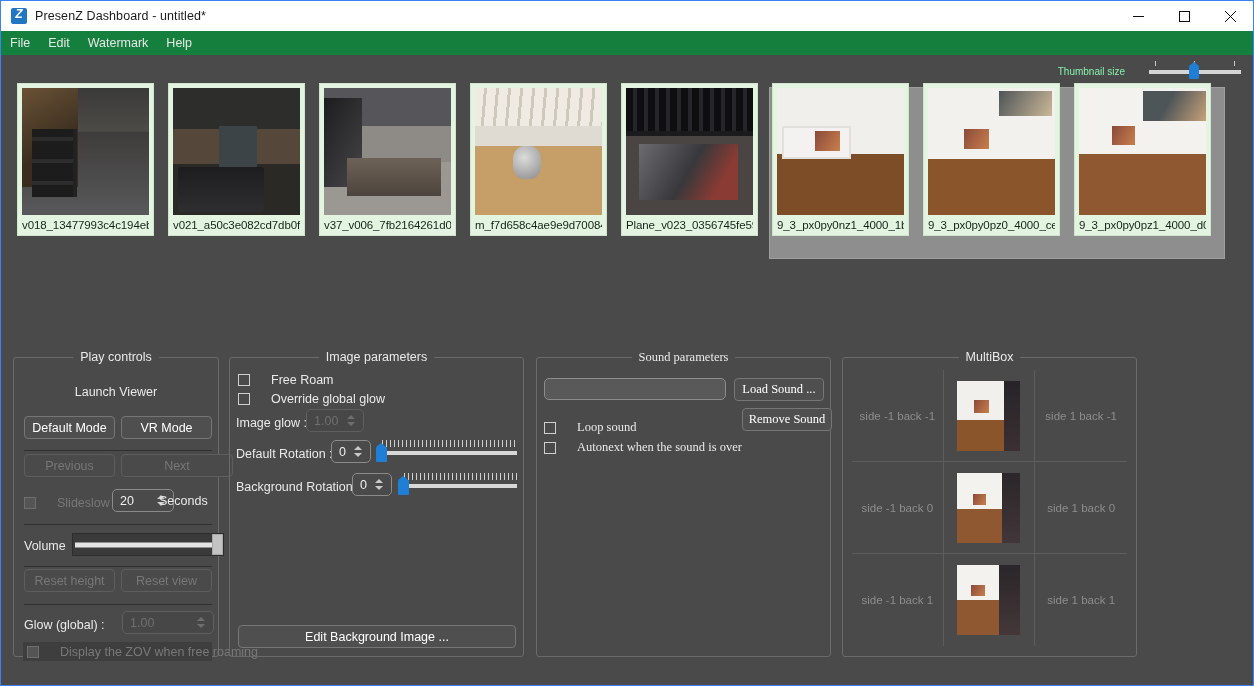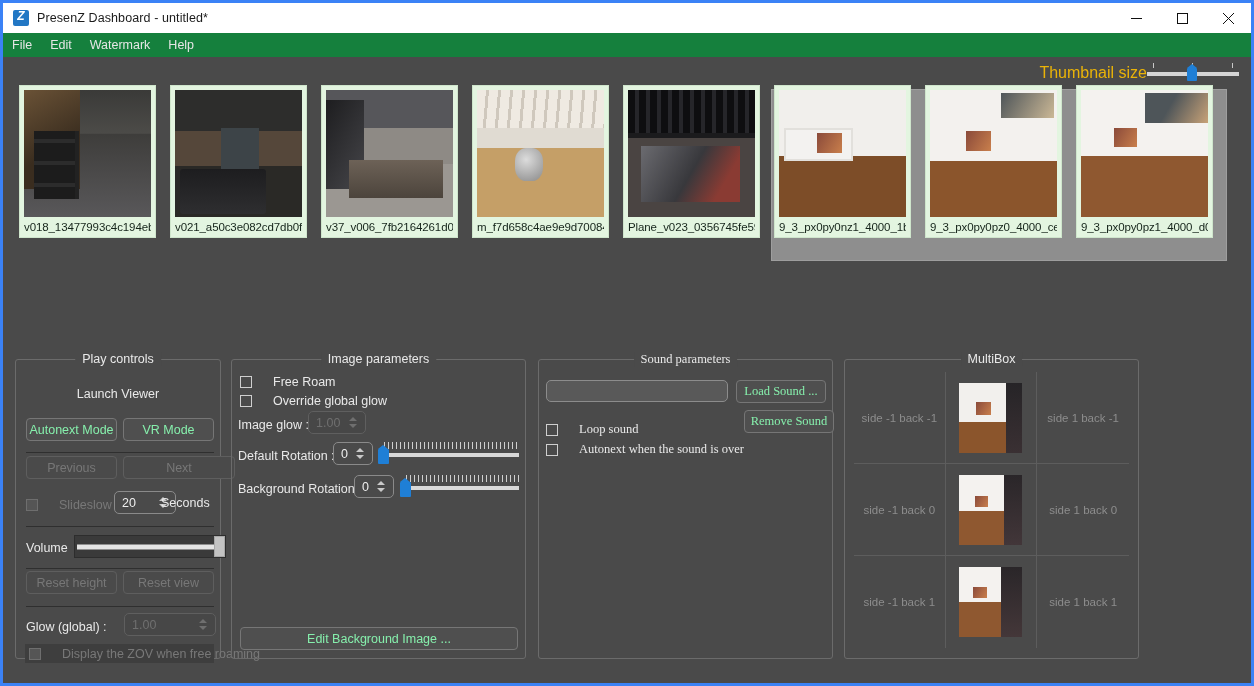--- a/index.html
+++ b/index.html
@@ -10,21 +10,21 @@
   body {
     font-family: "Liberation Sans", sans-serif;
     -webkit-font-smoothing: antialiased;
   }
   #app {
     position: relative;
     width: 1254px;
     height: 686px;
     overflow: hidden;
     background: #4a4a4a;
-    border: 3px solid #3b82f6;
+    border: 1px solid #3b82f6;
     box-sizing: border-box;
   }
 
   
   .titlebar {
     height: 30px;
     background: #ffffff;
     display: flex;
     align-items: center;
     position: relative;
@@ -86,23 +86,23 @@
   
   .thumbsize-row {
     position: absolute;
     right: 12px;
     top: 60px;
     display: flex;
     align-items: center;
     height: 20px;
   }
   .thumbsize-label {
-    font-size: 16px;
-    color: #eab308;
-    margin-right: 0;
+    font-size: 10px;
+    color: #86efac;
+    margin-right: 24px;
   }
   .ts-slider {
     position: relative;
     width: 92px;
     height: 20px;
   }
   .ts-track {
     position: absolute;
     left: 0; right: 0; top: 9px;
     height: 4px;
@@ -261,21 +261,21 @@
     padding: 0 7px;
     font-size: 12.5px;
     color: #e9e9e9;
     white-space: nowrap;
   }
 
   .btn {
     background: #4f4f4f;
     border: 1px solid #767676;
     border-radius: 4px;
-    color: #86efac;
+    color: #ffffff;
     font-size: 12.5px;
     text-align: center;
     box-sizing: border-box;
     display: flex;
     align-items: center;
     justify-content: center;
     user-select: none;
   }
   .btn.disabled {
     color: #777777;
@@ -544,21 +544,21 @@
       </div>
 
     </div>
   </div>
 
   <div class="group" style="left:12px; top:356px; width:206px; height:300px;">
     <div class="gtitle">Play controls</div>
 
     <div class="lbl" style="left:0; right:0; top:27px; text-align:center;">Launch Viewer</div>
 
-    <div class="btn" style="position:absolute; left:10px; top:58px; width:91px; height:23px;">Autonext Mode</div>
+    <div class="btn" style="position:absolute; left:10px; top:58px; width:91px; height:23px;">Default Mode</div>
     <div class="btn" style="position:absolute; left:107px; top:58px; width:91px; height:23px;">VR Mode</div>
 
     <div class="hsep" style="left:10px; top:92px; width:188px;"></div>
 
     <div class="btn disabled" style="position:absolute; left:10px; top:96px; width:91px; height:23px;">Previous</div>
     <div class="btn disabled" style="position:absolute; left:107px; top:96px; width:112px; height:23px;">Next</div>
 
     <div class="chk dim" style="left:10px; top:138px;">
       <span class="box"></span>
       <span>Slideslow</span>

